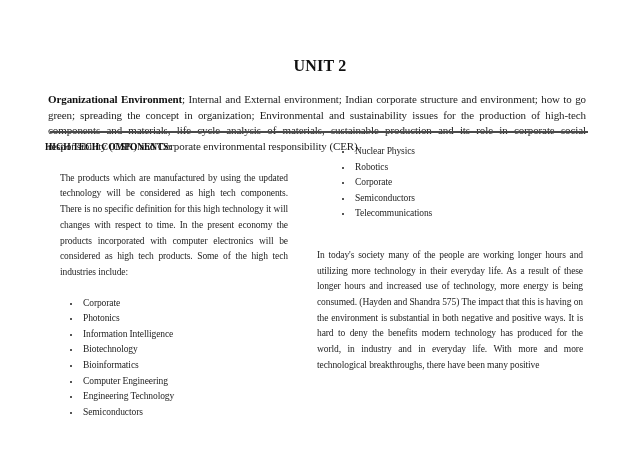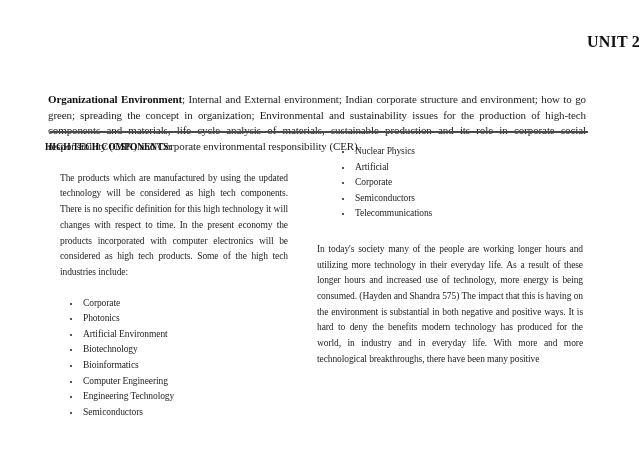--- a/index.html
+++ b/index.html
@@ -11,24 +11,24 @@
     position: relative;
     width: 640px;
     height: 453px;
     background: #ffffff;
     overflow: hidden;
     font-family: "Liberation Serif", "DejaVu Serif", serif;
     color: #1d1d1d;
   }
   .doc-title {
     position: absolute;
-    top: 33px;
+    top: 57px;
     left: 0;
     width: 640px;
-    text-align: right;
+    text-align: center;
     font-size: 16px;
     font-weight: bold;
     letter-spacing: 0.2px;
     color: #111111;
   }
   .intro {
     position: absolute;
     top: 81px;
     left: 48px;
     width: 538px;
@@ -93,21 +93,21 @@
   }
   ul.bullets li {
     line-height: 15.6px;
     padding-left: 2px;
   }
   ul.bullets li::marker {
     font-size: 8px;
     color: #1d1d1d;
   }
   .right-par {
-    margin: 20px 0 0 0;
+    margin: 26px 0 0 0;
   }
 </style>
 </head>
 <body>
 
 <div class="page">
 
   <div class="doc-title">UNIT 2</div>
 
   <p class="intro"><span class="lead">Organizational Environment</span><span>; Internal and External environment; Indian corporate structure and environment; how to go green; spreading the concept in organization; Environmental and sustainability issues for the production of high-tech components and materials, life cycle analysis of materials, sustainable production and its role in corporate social responsibility (CSR) and Corporate environmental responsibility (CER).</span></p>
@@ -115,33 +115,33 @@
   <hr class="divider">
 
   <div class="columns">
 
     <div class="col col-left">
       <p class="section-heading">HIGH TECH COMPONENTS:</p>
       <p class="body-par">The products which are manufactured by using the updated technology will be considered as high tech components. There is no specific definition for this high technology it will changes with respect to time. In the present economy the products incorporated with computer electronics will be considered as high tech products. Some of the high tech industries include:</p>
       <ul class="bullets">
         <li>Corporate</li>
         <li>Photonics</li>
-        <li>Artificial Environment</li>
+        <li>Information Intelligence</li>
         <li>Biotechnology</li>
         <li>Bioinformatics</li>
         <li>Computer Engineering</li>
         <li>Engineering Technology</li>
         <li>Semiconductors</li>
       </ul>
     </div>
 
     <div class="col col-right">
       <ul class="bullets flush-top">
         <li>Nuclear Physics</li>
-        <li>Artificial</li>
+        <li>Robotics</li>
         <li>Corporate</li>
         <li>Semiconductors</li>
         <li>Telecommunications</li>
       </ul>
       <p class="body-par right-par">In today's society many of the people are working longer hours and utilizing more technology in their everyday life. As a result of these longer hours and increased use of technology, more energy is being consumed. (Hayden and Shandra 575) The impact that this is having on the environment is substantial in both negative and positive ways. It is hard to deny the benefits modern technology has produced for the world, in industry and in everyday life. With more and more technological breakthroughs, there have been many positive</p>
     </div>
 
   </div>
 </div>
 

